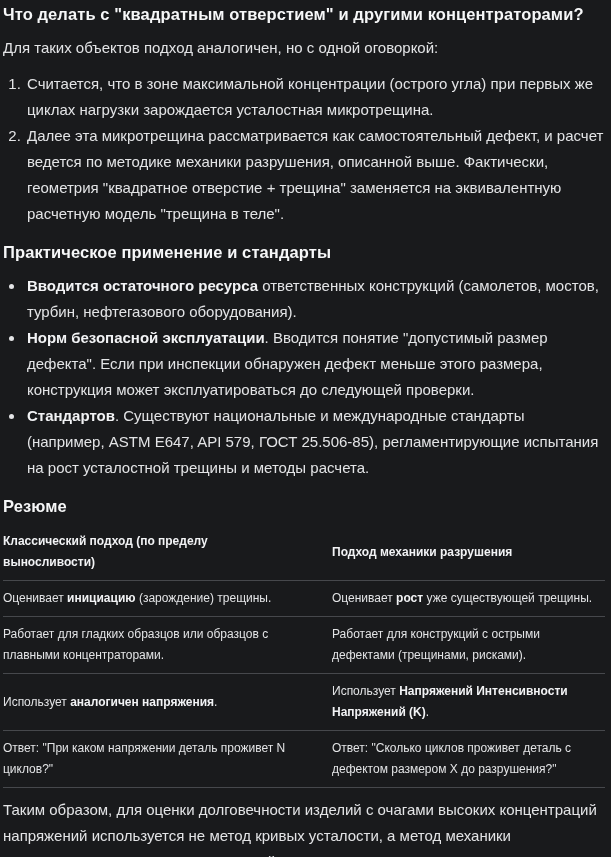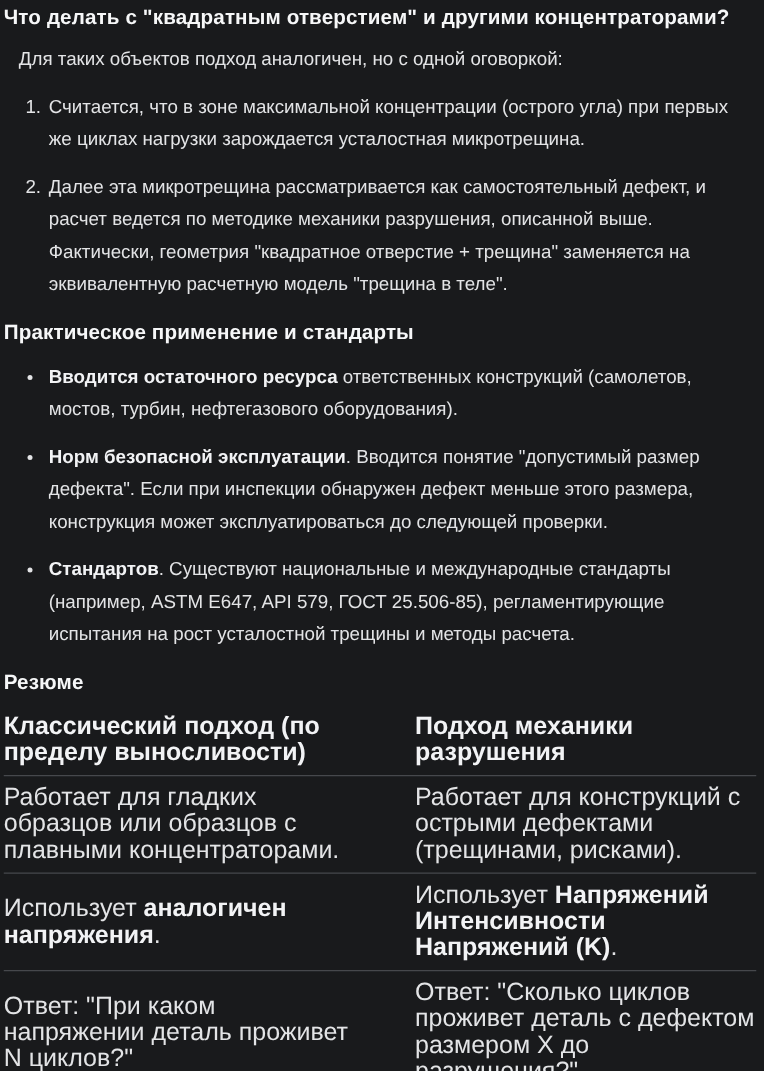--- a/index.html
+++ b/index.html
@@ -18,30 +18,30 @@
   article { width: 100%; }
   h2 {
     font-size: 16.5px;
     line-height: 22px;
     font-weight: 700;
     color: #f6f7f8;
     margin: 14px 0 10px 0;
     letter-spacing: 0.1px;
   }
   h2.first { margin-top: 0; }
-  p { margin: 10px 12px; }
+  p { margin: 10px 0; }
   b, th { font-weight: 700; color: #f2f3f5; }
   ol, ul { margin: 10px 0; padding-left: 22px; }
-  li { margin: 12px; padding-left: 2px; }
+  li { margin: 0; padding-left: 2px; }
   ul li::marker { color: #e3e4e6; }
   table {
     width: 100%;
     border-collapse: collapse;
     margin: 10px 0 0 0;
-    font-size: 20px;
+    font-size: 12px;
     line-height: 21px;
   }
   th, td {
     text-align: left;
     vertical-align: middle;
     border-bottom: 1px solid #46484c;
     padding: 7px 16px 7px 0;
     width: 50%;
   }
   th { padding-top: 4px; padding-bottom: 7px; }
@@ -75,20 +75,24 @@
 
   <table>
     <thead>
       <tr>
         <th class="col-left">Классический подход (по пределу выносливости)</th>
         <th class="col-right">Подход механики разрушения</th>
       </tr>
     </thead>
     <tbody>
       <tr>
+        <td class="col-left">Оценивает <b>инициацию</b> (зарождение) трещины.</td>
+        <td class="col-right">Оценивает <b>рост</b> уже существующей трещины.</td>
+      </tr>
+      <tr>
         <td class="col-left">Работает для гладких образцов или образцов с плавными концентраторами.</td>
         <td class="col-right">Работает для конструкций с острыми дефектами (трещинами, рисками).</td>
       </tr>
       <tr>
         <td class="col-left">Использует <b>аналогичен напряжения</b>.</td>
         <td class="col-right">Использует <b>Напряжений Интенсивности Напряжений (K)</b>.</td>
       </tr>
       <tr>
         <td class="col-left">Ответ: "При каком напряжении деталь проживет N циклов?"</td>
         <td class="col-right">Ответ: "Сколько циклов проживет деталь с дефектом размером X до разрушения?"</td>

